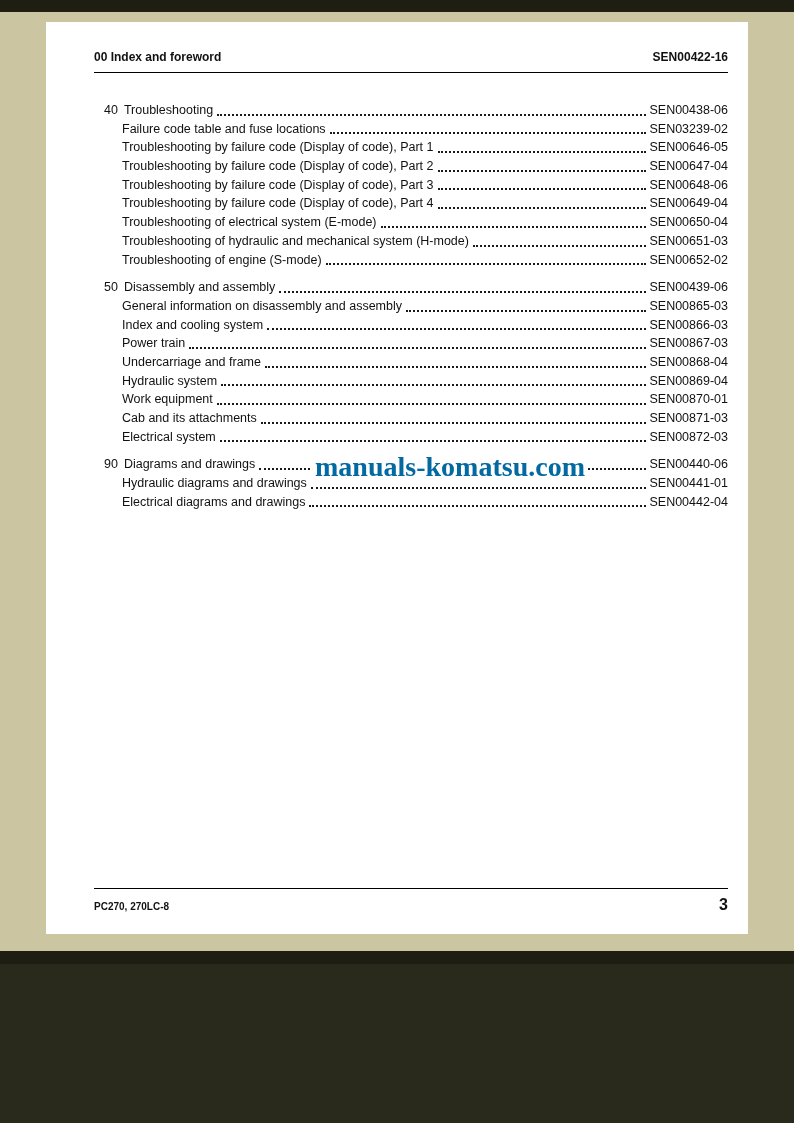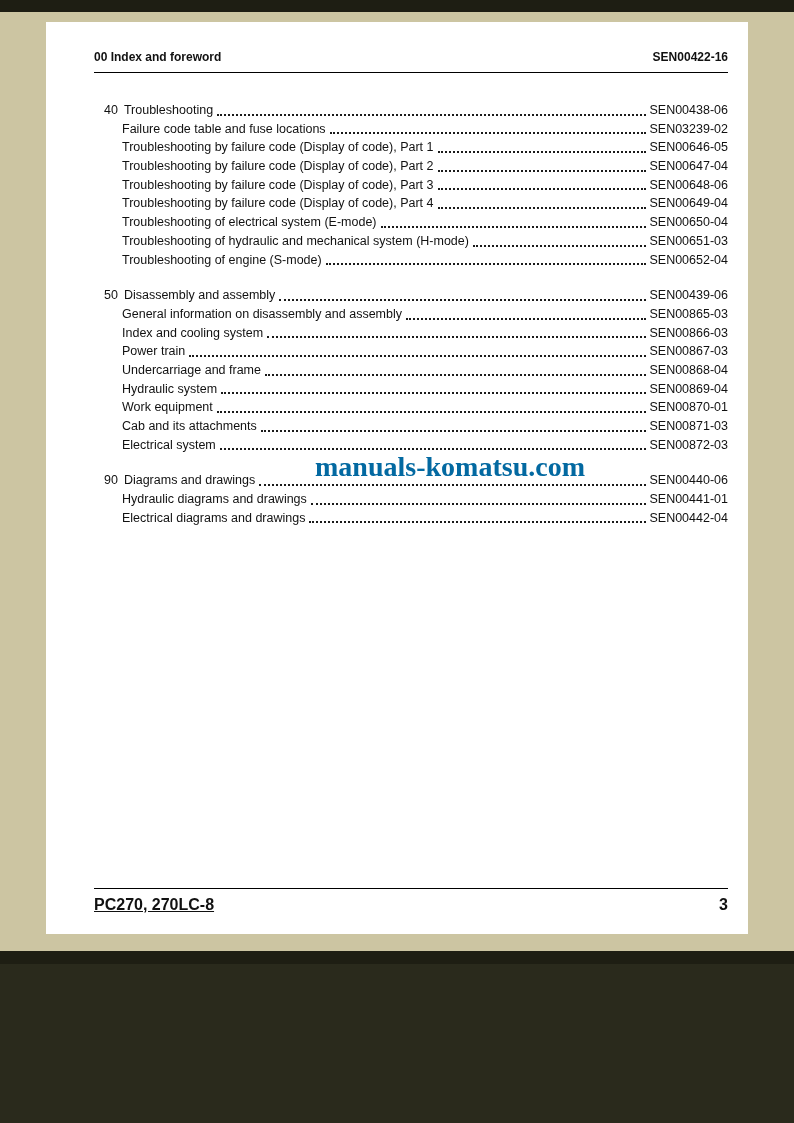--- a/index.html
+++ b/index.html
@@ -19,21 +19,21 @@
 
   
   .page-header {
     padding-top:28px; display:flex; justify-content:space-between; align-items:baseline;
     font-size:12px; font-weight:bold;
   }
   .header-rule { border-top:1.5px solid #000; margin-top:8px; }
 
   
   .toc { margin-top:28px; }
-  .section + .section { margin-top:17px; }
+  .section + .section { margin-top:9px; }
   .row { display:flex; height:18.7px; line-height:18.7px; font-size:12.5px; white-space:nowrap; }
   .row.head { padding-left:10px; }
   .row.sub  { padding-left:28px; }
   .num { margin-right:6px; }
   .t { flex:0 0 auto; }
   .c { flex:0 0 auto; }
   .leader { flex:1 1 auto; position:relative; min-width:12px; }
   .leader::after {
     content:""; position:absolute; left:4px; right:3px; bottom:4px;
     border-bottom:2px dotted #1a1a1a;
@@ -46,21 +46,21 @@
     font-weight:700; font-size:28px; color:#0369a1;
     background:#ffffff; padding:0 3px; z-index:5; white-space:nowrap;
   }
 
   
   .page-footer {
     position:absolute; left:0; right:0; bottom:20px;
     border-top:1.5px solid #000; padding-top:7px;
     display:flex; justify-content:space-between; align-items:baseline;
   }
-  .footer-model { font-size:16px; font-weight:bold;text-decoration:underline; }
+  .footer-model { font-size:10px; font-weight:bold; }
   .footer-page { font-size:16px; font-weight:bold; }
 </style>
 </head>
 <body>
 
 <div class="canvas">
   <div class="band-top"></div>
   <div class="band-bottom"></div>
 
   <div class="sheet">
@@ -112,21 +112,21 @@
             <span class="c">SEN00650-04</span>
           </div>
           <div class="row sub">
             <span class="t">Troubleshooting of hydraulic and mechanical system (H-mode)</span>
             <span class="leader"></span>
             <span class="c">SEN00651-03</span>
           </div>
           <div class="row sub">
             <span class="t">Troubleshooting of engine (S-mode)</span>
             <span class="leader"></span>
-            <span class="c">SEN00652-04</span>
+            <span class="c">SEN00652-02</span>
           </div>
         </div>
 
         <div class="section">
           <div class="row head">
             <span class="num">50</span>
             <span class="t">Disassembly and assembly</span>
             <span class="leader"></span>
             <span class="c">SEN00439-06</span>
           </div>

